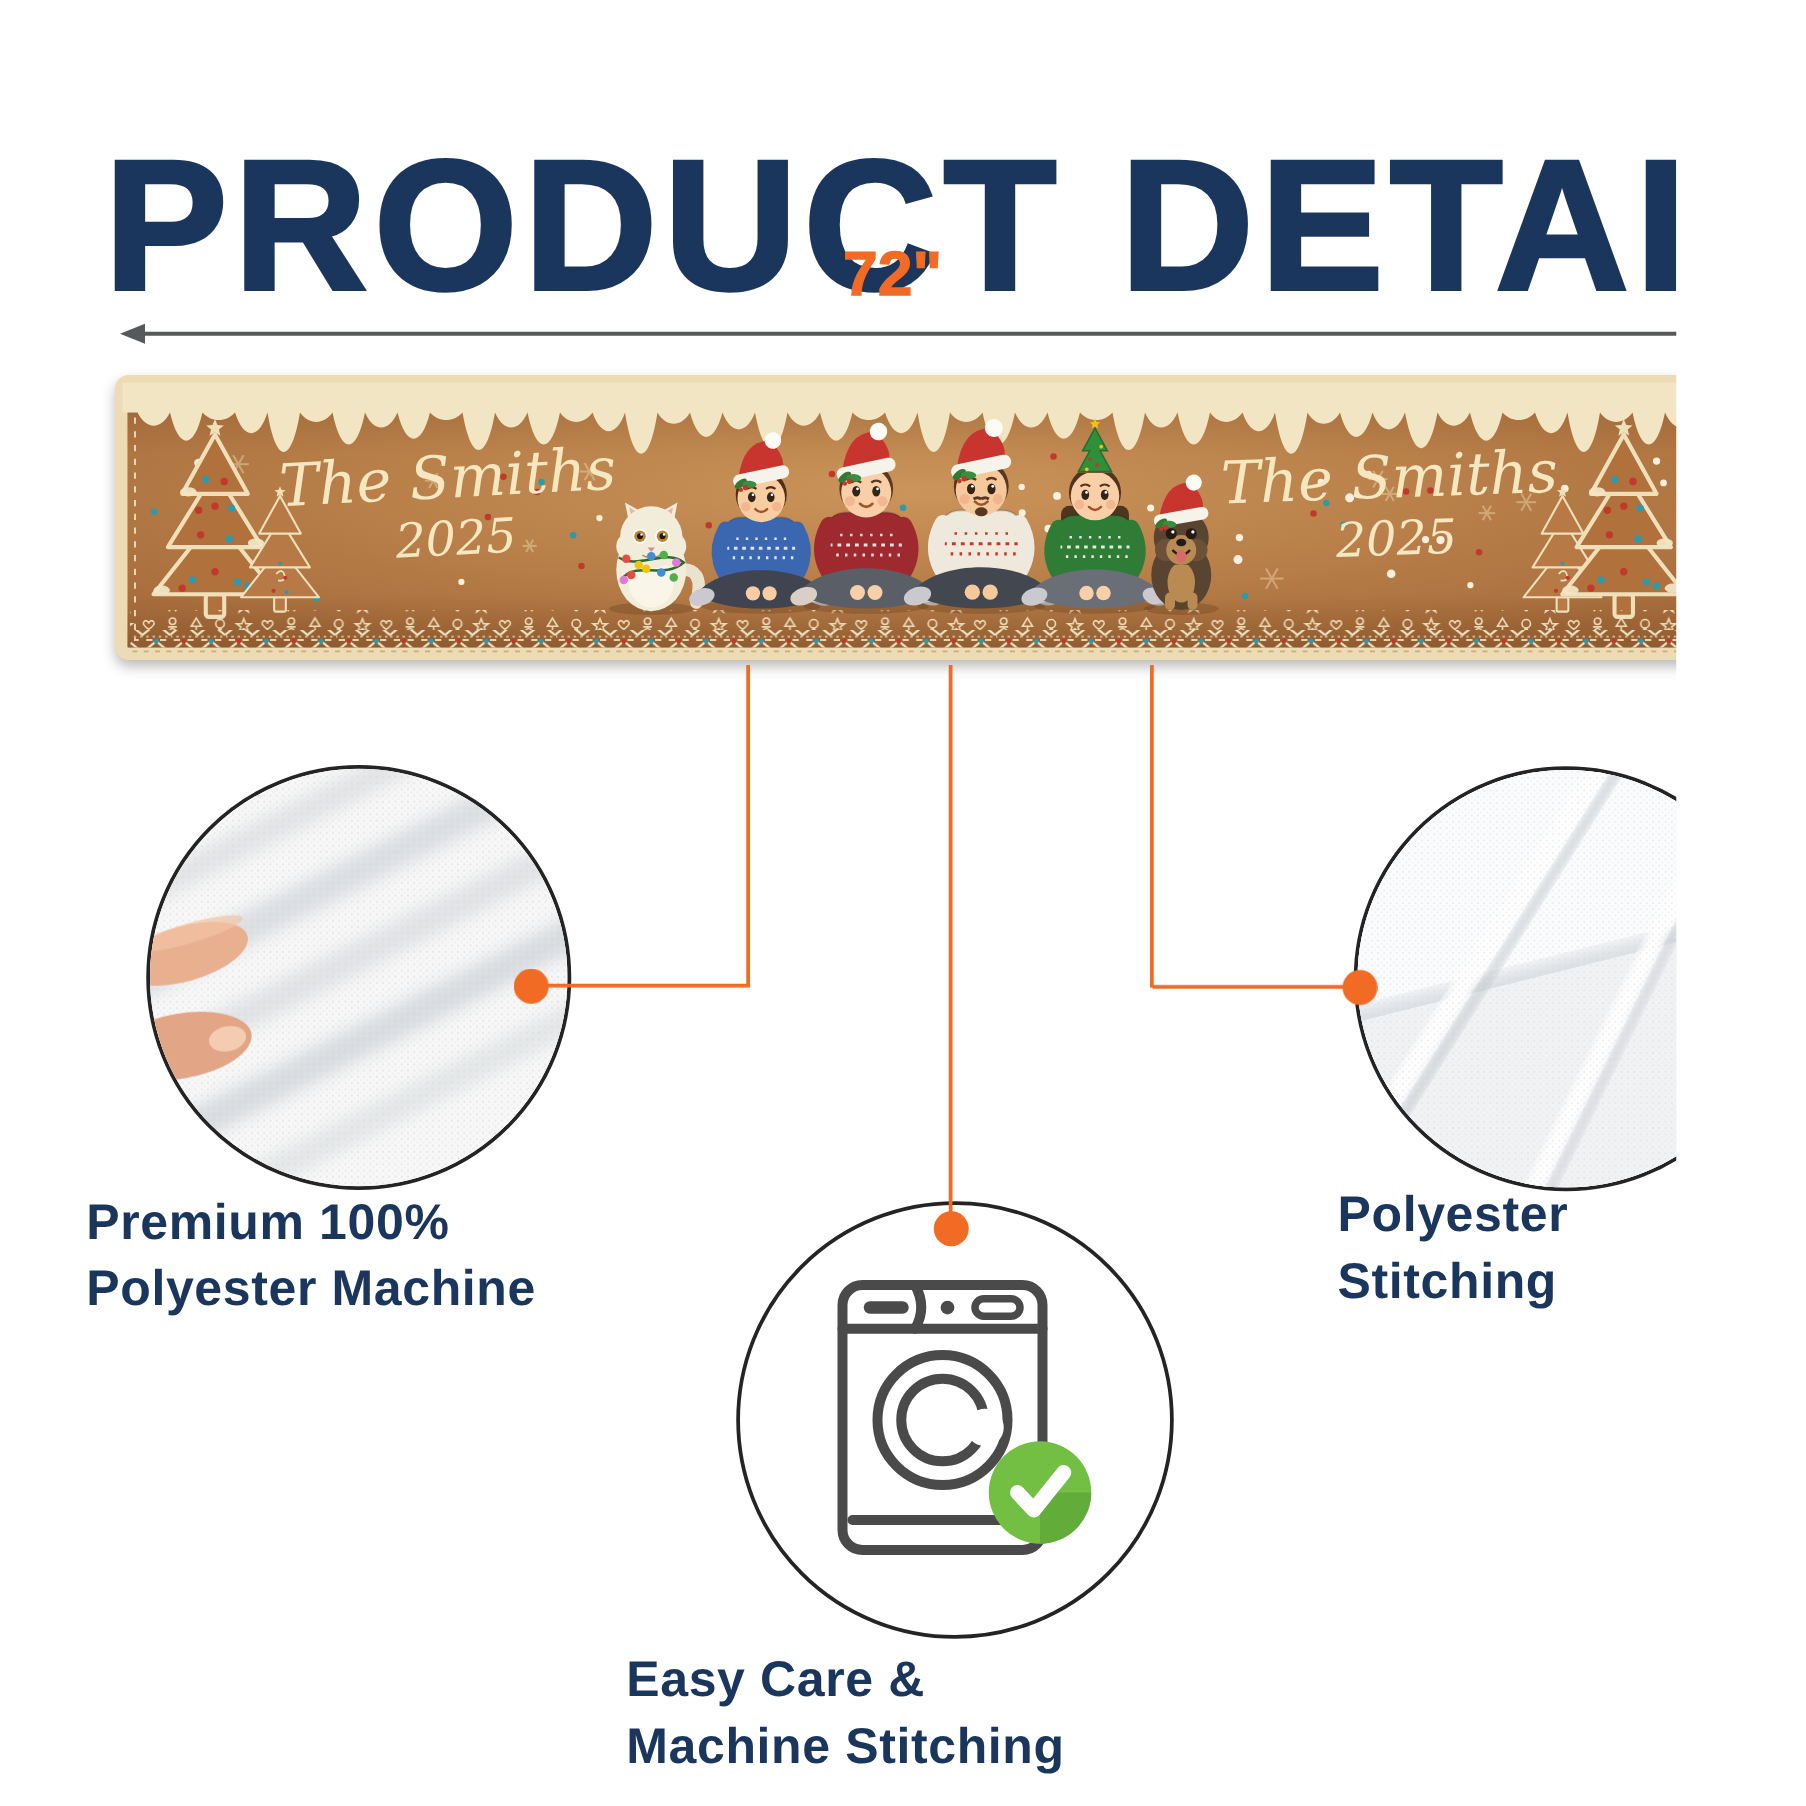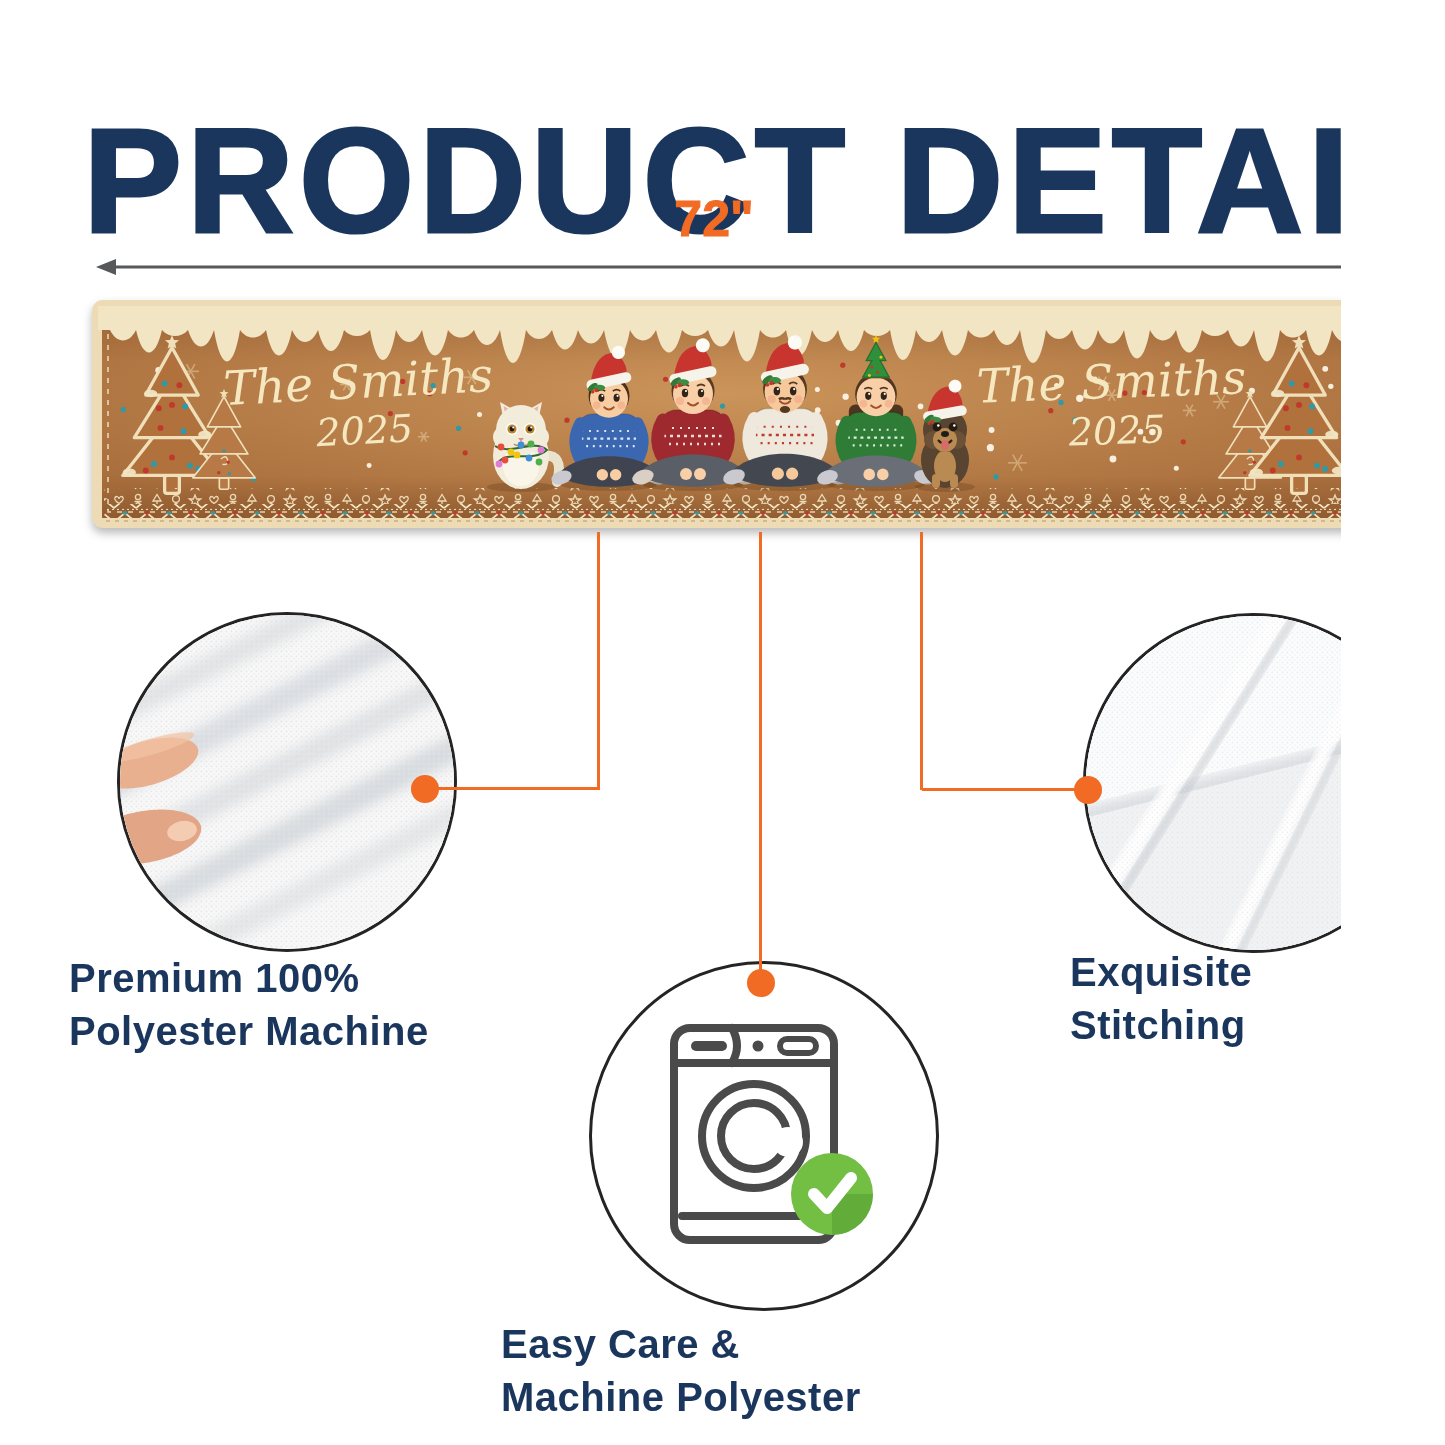--- a/index.html
+++ b/index.html
@@ -584,19 +584,19 @@
   <div class="cline" style="left:876px;top:532px;width:3px;height:258px;"></div>
   <div class="cline" style="left:878px;top:788px;width:167px;height:3px;"></div>
   <div class="cdot" style="left:1030px;top:776px;"></div>
 
   <div class="callout-label lab1">
     <div>Premium 100%</div>
       <div>Polyester Machine</div>
   </div>
   <div class="callout-label lab2">
     <div>Easy Care &amp;</div>
-      <div>Machine Polyester</div>
+      <div>Machine Stitching</div>
   </div>
   <div class="callout-label lab3">
-    <div>Exquisite</div>
+    <div>Polyester</div>
       <div>Stitching</div>
   </div>
 </div>
 
 </body></html>

